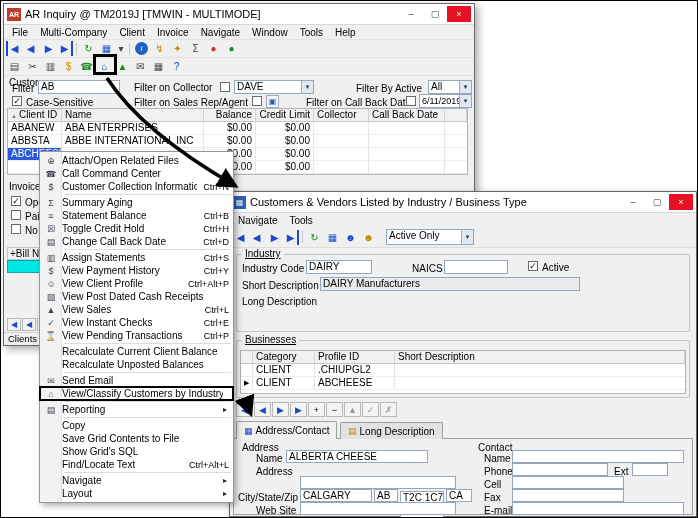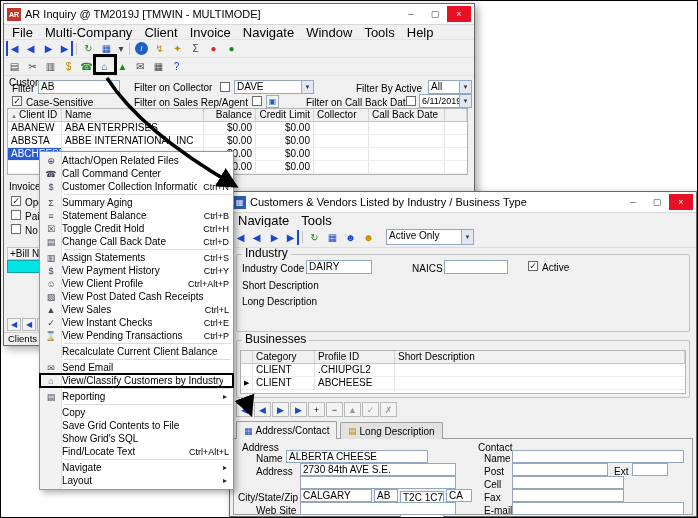--- a/index.html
+++ b/index.html
@@ -8,21 +8,21 @@
            font-size:11px; color:#000; overflow:hidden; }
   .win { position:absolute; background:#f0f0f0; border:1px solid #686868; box-shadow:3px 3px 8px rgba(0,0,0,.35); }
   .titlebar { position:absolute; left:0; right:0; top:0; height:21px; background:#ffffff; display:flex; align-items:center; padding:0 3px; gap:4px; border-bottom:1px solid #d8d8d8; }
   .appicon { width:14px; height:13px; background:#c0392b; color:#fff; font-size:7px; font-weight:bold; display:flex; align-items:center; justify-content:center; flex:none; }
   .appicon2 { width:13px; height:13px; background:#2d5fb8; color:#fff; font-size:8px; display:flex; align-items:center; justify-content:center; flex:none; }
   .ttext { flex:1; font-size:11px; white-space:nowrap; overflow:hidden; }
   .winbtns { display:flex; flex:none; }
   .winbtn { width:24px; height:16px; display:flex; align-items:center; justify-content:center; font-size:9px; color:#333; }
   .winbtn.close { background:#e81123; color:#fff; }
   .menubar { position:absolute; left:0; right:0; top:21px; height:15px; display:flex; align-items:center; padding:0 2px; background:#f0f0f0; border-bottom:1px solid #e3e3e3; }
-  .mitem { padding:0 6px; font-size:13px; }
+  .mitem { padding:0 6px; font-size:10px; }
   .toolbar { position:absolute; left:0; right:0; height:18px; display:flex; align-items:center; padding:0 2px; gap:1px; background:#f0f0f0; border-bottom:1px solid #e2e2e2; }
   .tbi { width:17px; height:15px; display:flex; align-items:center; justify-content:center; font-size:10px; color:#444; flex:none; }
   .tbi.round { width:13px; height:13px; margin:0 2px; background:#1d5fc2; color:#fff; border-radius:50%; font-size:8px; font-style:italic; }
   .tsep { width:1px; height:12px; background:#c6c6c6; margin:0 2px; flex:none; }
   .c-blue { color:#1b49c8; } .c-green { color:#1f8a1f; } .c-red { color:#d03030; } .c-gold { color:#c28a00; }
   .barL { border-left:2px solid currentColor; width:15px; }
   .barR { border-right:2px solid currentColor; width:15px; }
   .lbl { position:absolute; font-size:10px; line-height:11px; white-space:nowrap; }
   .fld { position:absolute; height:14px; background:#fff; border:1px solid #94a7bd; font-size:10px; line-height:12px; padding:0 2px; white-space:nowrap; overflow:hidden; }
   .fld.ro { background:#ebebeb; }
@@ -52,21 +52,21 @@
            border:1px solid #979797; box-shadow:3px 3px 6px rgba(0,0,0,.3); }
   .cmi { display:flex; align-items:center; height:13px; font-size:10px; line-height:12px; padding-right:4px; }
   .ci { width:22px; text-align:center; font-size:9px; flex:none; color:#445; }
   .cl { white-space:nowrap; overflow:hidden; }
   .cs { margin-left:auto; font-size:9px; padding-left:6px; flex:none; }
   .sa { margin-left:auto; font-size:8px; padding-right:2px; flex:none; color:#222; }
   .cmi.dis { color:#9ab0c6; }
   .cmi.boxed { outline:2px solid #000; outline-offset:-1px; }
   .csep { height:1px; background:#dcdcdc; margin:1px 2px 1px 24px; }
   .gbox { position:absolute; border:1px solid #c3c3c3; border-radius:2px; }
-  .gbl { position:absolute; font-size:12px; line-height:11px; background:#f0f0f0; padding:0 3px; white-space:nowrap; }
+  .gbl { position:absolute; font-size:10px; line-height:11px; background:#f0f0f0; padding:0 3px; white-space:nowrap;text-decoration:underline; }
   .memo { position:absolute; background:#ebebeb; border:1px solid #a5b4c9; font-size:10px; line-height:12px; padding:1px 3px; overflow:hidden; }
   .tab { position:absolute; height:17px; display:flex; align-items:center; gap:3px; padding:0 7px; font-size:10px; border:1px solid #9f9f9f; border-bottom:none; background:#e2e2e2; border-radius:2px 2px 0 0; }
   .tab.active { background:#f0f0f0; height:18px; z-index:2; }
   .tabicon { font-size:9px; }
   .panel { position:absolute; background:#f0f0f0; border:1px solid #9f9f9f; }
   .annbox { position:absolute; border:3px solid #000; z-index:40; }
   .annot { position:absolute; left:0; top:0; z-index:50; pointer-events:none; }
 </style>
 </head>
 <body>
@@ -251,20 +251,21 @@
 
     <div class="gbox" style="left:6px;top:62px;width:454px;height:78px"></div>
     <span class="gbl" style="left:12px;top:56px">Industry</span>
     <span class="lbl" style="left:12px;top:71px">Industry Code</span>
     <div class="fld" style="left:76px;top:68px;width:66px">DAIRY</div>
     <span class="lbl" style="left:182px;top:71px">NAICS</span>
     <div class="fld" style="left:214px;top:68px;width:64px"></div>
     <span class="cb" style="left:298px;top:69px"><span class="cbm">✓</span></span>
     <span class="lbl" style="left:312px;top:70px">Active</span>
     <span class="lbl" style="left:12px;top:88px">Short Description</span>
+    <div class="fld ro" style="left:90px;top:85px;width:260px">DAIRY Manufacturers</div>
     <span class="lbl" style="left:12px;top:104px">Long Description</span>
 
     <div class="gbox" style="left:6px;top:148px;width:454px;height:58px"></div>
     <span class="gbl" style="left:12px;top:142px">Businesses</span>
     <div class="grid" style="left:10px;top:158px;width:446px;height:44px">
       <div class="grow hdr">
         <span class="gc" style="width:12px"></span>
         <span class="gc" style="width:62px">Category</span>
         <span class="gc" style="width:80px">Profile ID</span>
         <span class="gc fill">Short Description</span>
@@ -302,34 +303,33 @@
     </div>
     <div class="tab" style="left:110px;top:230px">
       <span class="tabicon c-gold">▤</span>
       <span>Long Description</span>
     </div>
 
     <span class="lbl" style="left:12px;top:250px">Address</span>
     <span class="lbl" style="left:26px;top:261px">Name</span>
     <div class="fld" style="left:56px;top:258px;width:142px;height:13px">ALBERTA CHEESE</div>
     <span class="lbl" style="left:26px;top:274px">Address</span>
-    <div class="fld" style="left:70px;top:271px;width:156px;height:13px">2730 84th AVE S.E.</div>
     <div class="fld" style="left:70px;top:284px;width:156px;height:13px"></div>
     <span class="lbl" style="left:8px;top:300px">City/State/Zip</span>
     <div class="fld" style="left:70px;top:297px;width:72px;height:13px">CALGARY</div>
     <div class="fld" style="left:144px;top:297px;width:24px;height:13px">AB</div>
     <div class="fld" style="left:170px;top:299px;width:44px;height:30px">T2C 1C7</div>
     <div class="fld" style="left:216px;top:297px;width:26px;height:13px">CA</div>
     <span class="lbl" style="left:26px;top:313px">Web Site</span>
     <div class="fld" style="left:70px;top:310px;width:156px;height:13px"></div>
 
     <span class="lbl" style="left:248px;top:250px">Contact</span>
     <span class="lbl" style="left:254px;top:261px">Name</span>
     <div class="fld" style="left:282px;top:258px;width:172px;height:13px"></div>
-    <span class="lbl" style="left:254px;top:274px">Post</span>
+    <span class="lbl" style="left:254px;top:274px">Phone</span>
     <div class="fld" style="left:282px;top:271px;width:96px;height:13px"></div>
     <span class="lbl" style="left:384px;top:274px">Ext</span>
     <div class="fld" style="left:402px;top:271px;width:36px;height:13px"></div>
     <span class="lbl" style="left:254px;top:287px">Cell</span>
     <div class="fld" style="left:282px;top:284px;width:112px;height:13px"></div>
     <span class="lbl" style="left:254px;top:300px">Fax</span>
     <div class="fld" style="left:282px;top:297px;width:112px;height:13px"></div>
     <span class="lbl" style="left:254px;top:313px">E-mail</span>
     <div class="fld" style="left:282px;top:310px;width:172px;height:13px"></div>
   </div>
@@ -404,20 +404,25 @@
       </div>
     <div class="cmi">
         <span class="ci">⌛</span>
         <span class="cl">View Pending Transactions</span>
         <span class="cs">Ctrl+P</span>
       </div>
     <div class="csep"></div>
     <div class="cmi">
         <span class="ci"></span>
         <span class="cl">Recalculate Current Client Balance</span>
+        <span class="cs"></span>
+      </div>
+    <div class="cmi">
+        <span class="ci"></span>
+        <span class="cl">Recalculate Unposted Balances</span>
         <span class="cs"></span>
       </div>
     <div class="csep"></div>
     <div class="cmi">
         <span class="ci">✉</span>
         <span class="cl">Send Email</span>
         <span class="cs"></span>
       </div>
     <div class="cmi boxed">
         <span class="ci c-blue">⌂</span>

